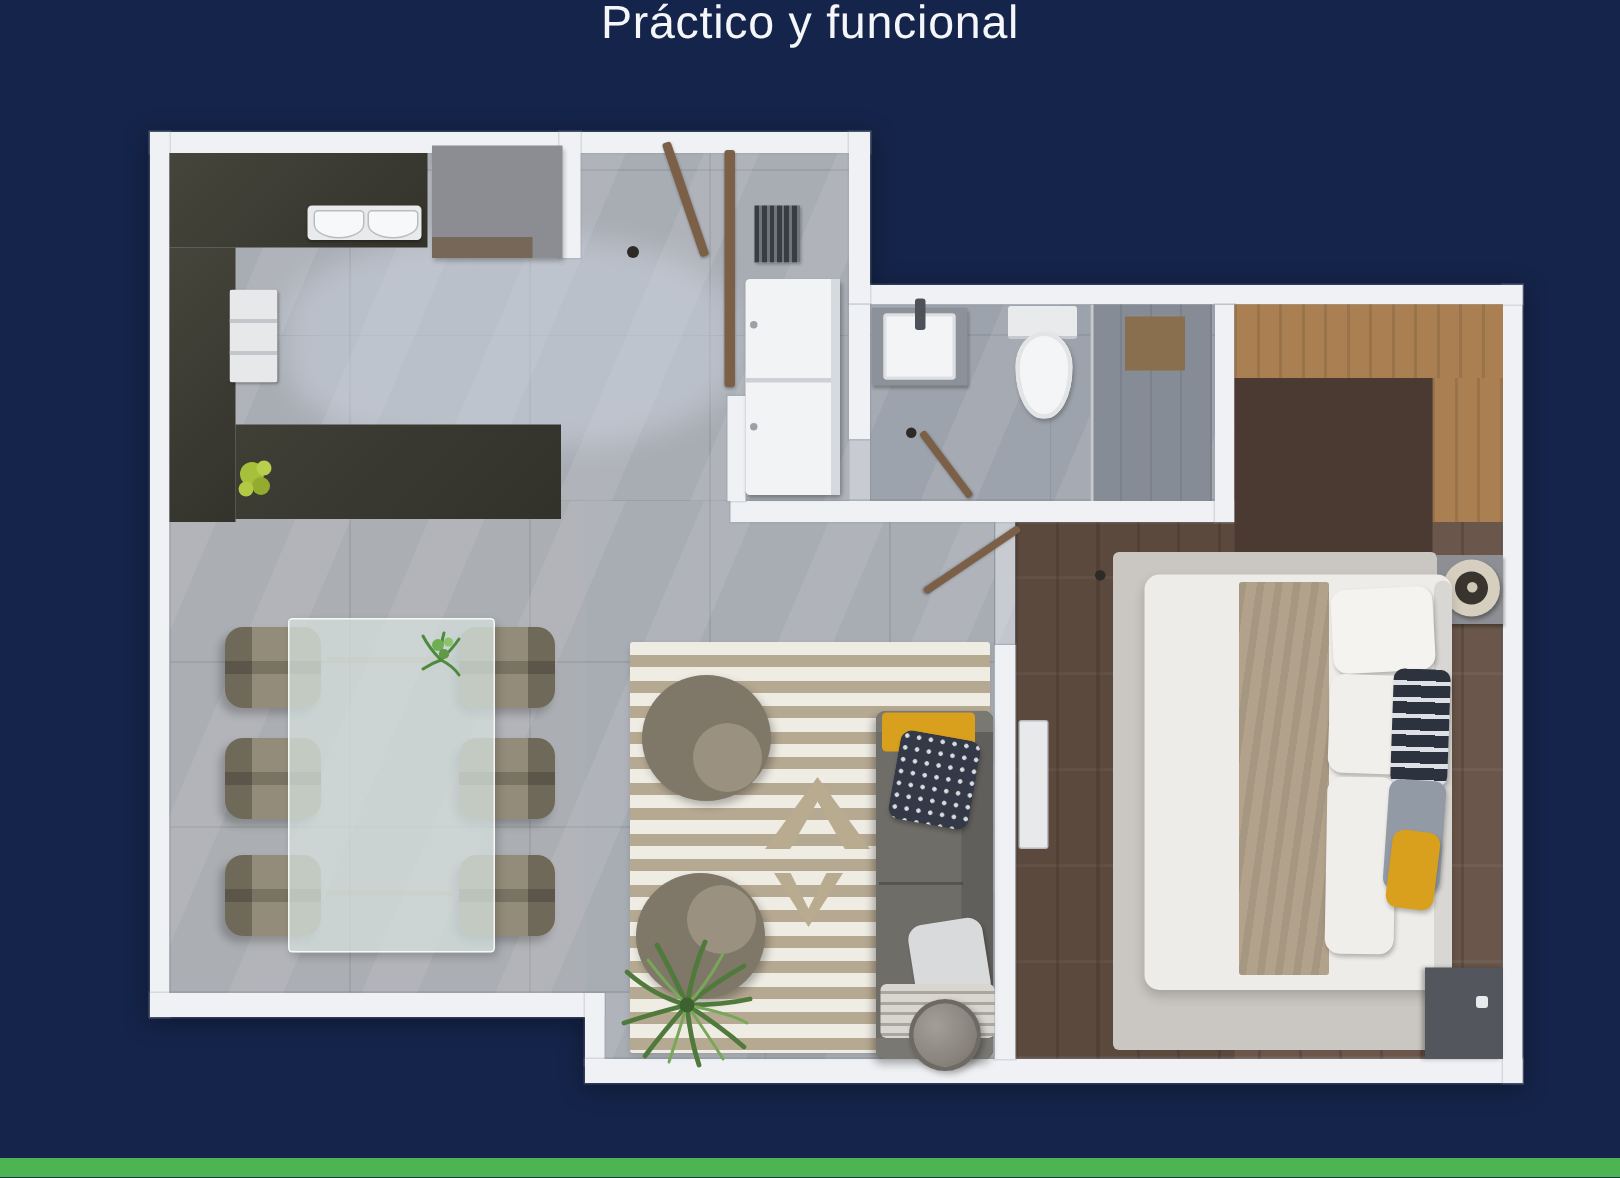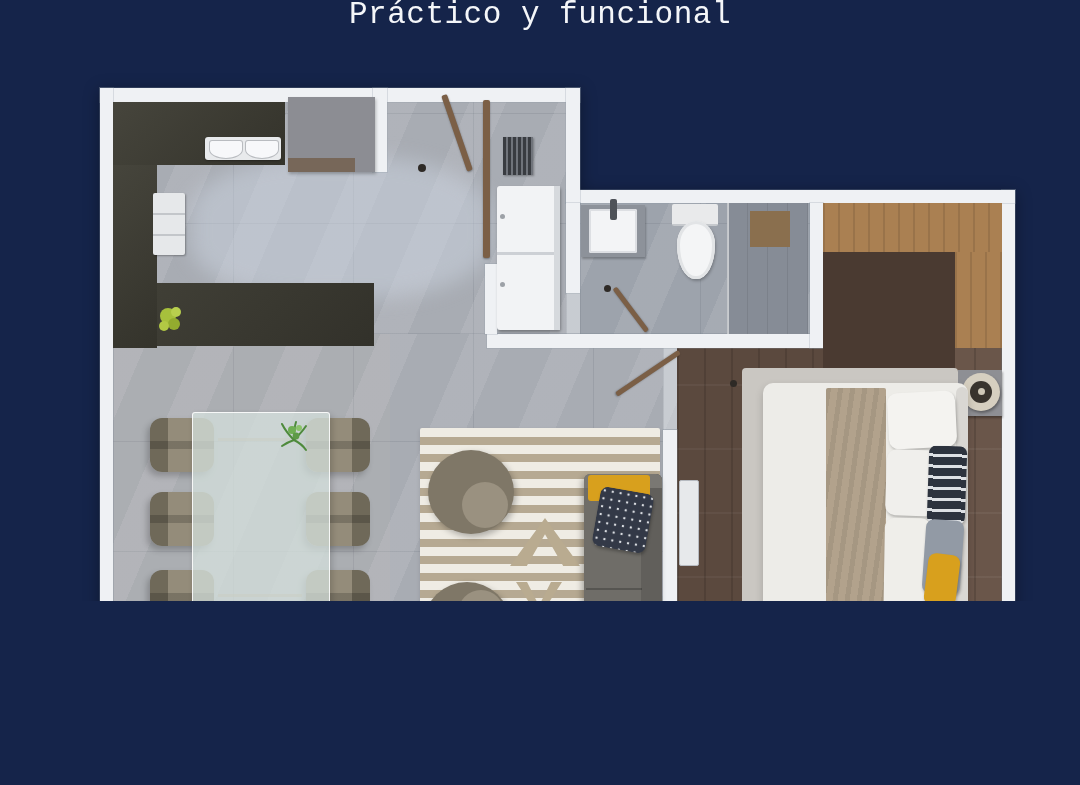--- a/index.html
+++ b/index.html
@@ -1,22 +1,22 @@
 <!DOCTYPE html>
 <html style="--bg: #15244A; --accent: #4CB551; --wall: #EFF1F4; --floor-marble: #A8ACB3; --floor-wood: #6A564A; --counter: #3B3A31; --closet-wood: #AA8052; --sofa: #6F6D68; --rug-stripe: #B6A992; --pillow-yellow: #D8A01D; --plant-green: #5E8A45; --title-text: #F4F6F9;"><head>
 <meta charset="utf-8">
 <style>
   :root{
     --bg:#15244A; --accent:#4CB551; --wall:#EFF1F4;
     --floor-marble:#A8ACB3; --floor-wood:#6A564A;
     --counter:#3B3A31; --closet-wood:#AA8052; --title-text:#F4F6F9;
   }
   html,body{margin:0;padding:0;background:var(--bg);}
-  #stage{position:relative;width:1080px;height:601px;background:var(--bg);overflow:hidden;
-         font-family:Liberation Mono, monospace;}
+  #stage{position:relative;width:1080px;height:785px;background:var(--bg);overflow:hidden;
+         font-family:Liberation Sans, sans-serif;}
   .abs{position:absolute;}
   #title{position:absolute;left:0;top:-4px;width:1080px;text-align:center;margin:0;
          color:var(--title-text);font-size:31px;font-weight:500;letter-spacing:.5px;line-height:38px;}
   #accent-bar{position:absolute;left:0;top:772px;width:1080px;height:13px;background:var(--accent);}
   #plan{position:absolute;left:100px;top:88px;width:915px;height:634px;filter:drop-shadow(0 3px 8px rgba(0,0,0,.35));}
   .room{position:absolute;inset:0;}
   .wall{position:absolute;background:var(--wall);box-shadow:0 0 0 1px rgba(140,150,165,.25);}
   .marble{position:absolute;background-color:var(--floor-marble);
     background-image:
       repeating-linear-gradient(113deg, rgba(255,255,255,.09) 0 34px, rgba(255,255,255,0) 34px 82px),

